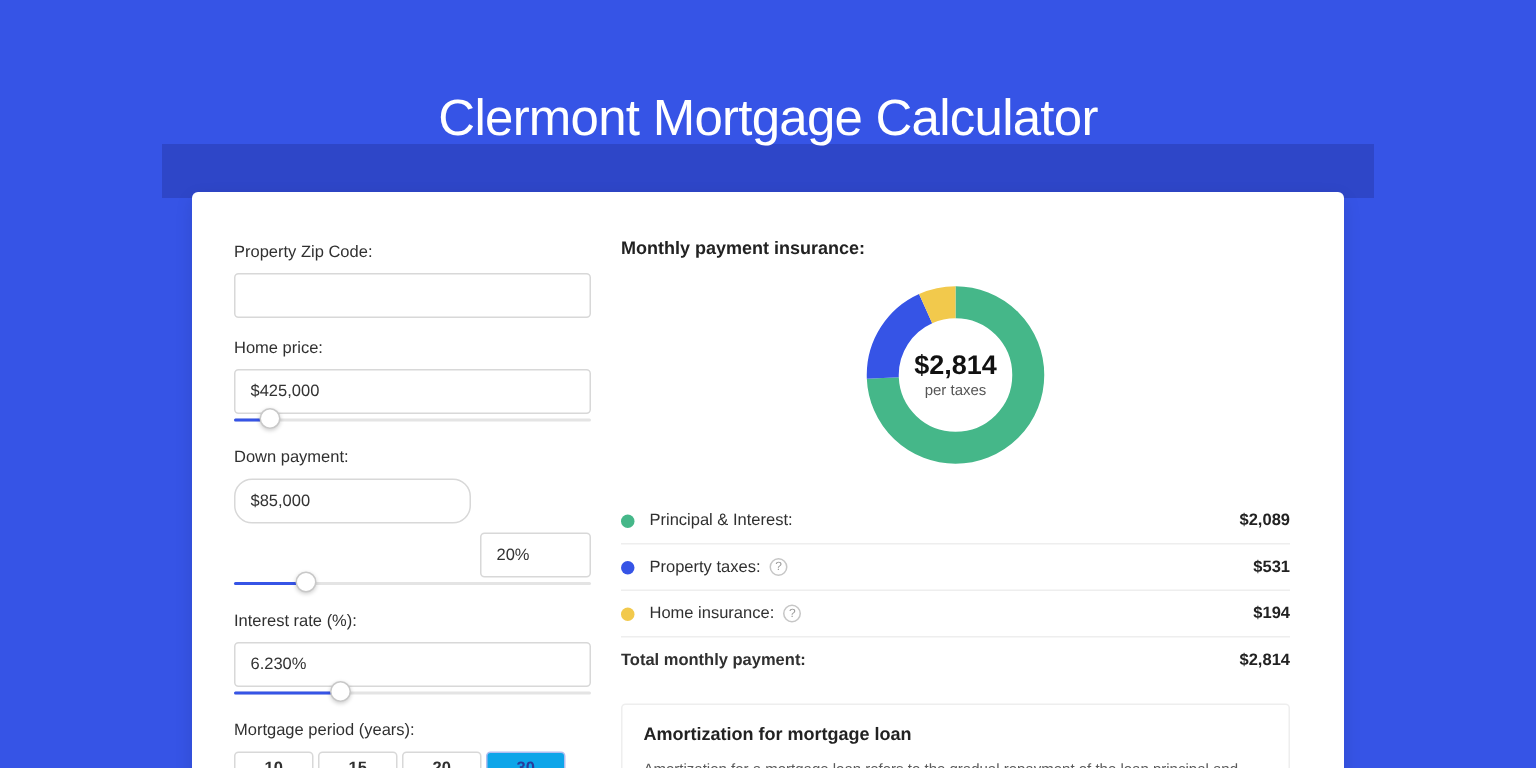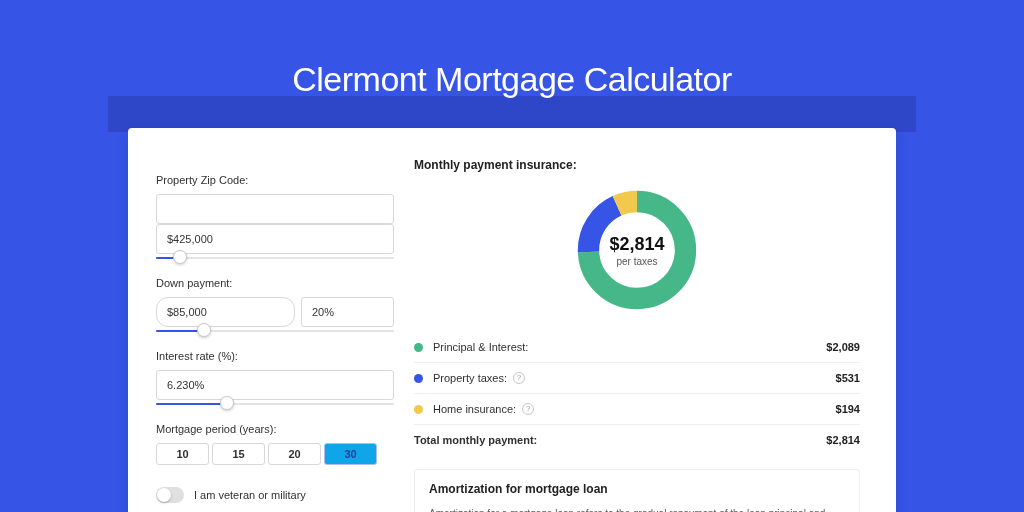--- a/index.html
+++ b/index.html
@@ -43,34 +43,34 @@
     box-shadow: 0 4px 12px rgba(0,0,0,.1);
   }
   .left-col { width: 238px; flex: none; }
   .right-col { flex: 1; }
   .field-label {
     font-size: 11px;
     color: #303030;
     margin-bottom: 8px;
     margin-top: 14px;
   }
-  .field-label:first-child { margin-top: 16px; }
+  .field-label:first-child { margin-top: 4px; }
   .text-input {
     width: 100%;
     height: 30px;
     border: 1px solid #d8d8d8;
     border-radius: 3px;
     padding: 0 10px;
     font-size: 11px;
     color: #333;
     background: #fff;
   }
   .dp-row { display: flex; gap: 6px; }
   .dp-amount { flex: 1; border-radius: 12px; }
-  .dp-percent { width: 93px; }
+  .dp-percent { width: 74px; margin-top: 36px; }
   .slider-wrap { position: relative; height: 10px; margin-top: -1px; }
   .slider-track {
     position: absolute;
     left: 0; right: 0; top: 4px;
     height: 2px;
     background: #e4e4e4;
     border-radius: 2px;
   }
   .slider-fill {
     position: absolute;
@@ -222,20 +222,21 @@
 <div class="header-band"></div>
 <h1 class="title">Clermont Mortgage Calculator</h1>
 
 <div class="card">
 
   <div class="left-col">
 
     <div class="field-label">Property Zip Code:</div>
     <input class="text-input" value="" style="">
 
+    <div class="field-label">Home price:</div>
     <input class="text-input" value="$425,000" style="">
     <div class="slider-wrap">
       <div class="slider-track"></div>
       <div class="slider-fill" style="width:10%"></div>
       <div class="slider-thumb" style="left:10%"></div>
     </div>
 
     <div class="field-label">Down payment:</div>
     <div class="dp-row">
       <input class="text-input dp-amount" value="$85,000" style="">

